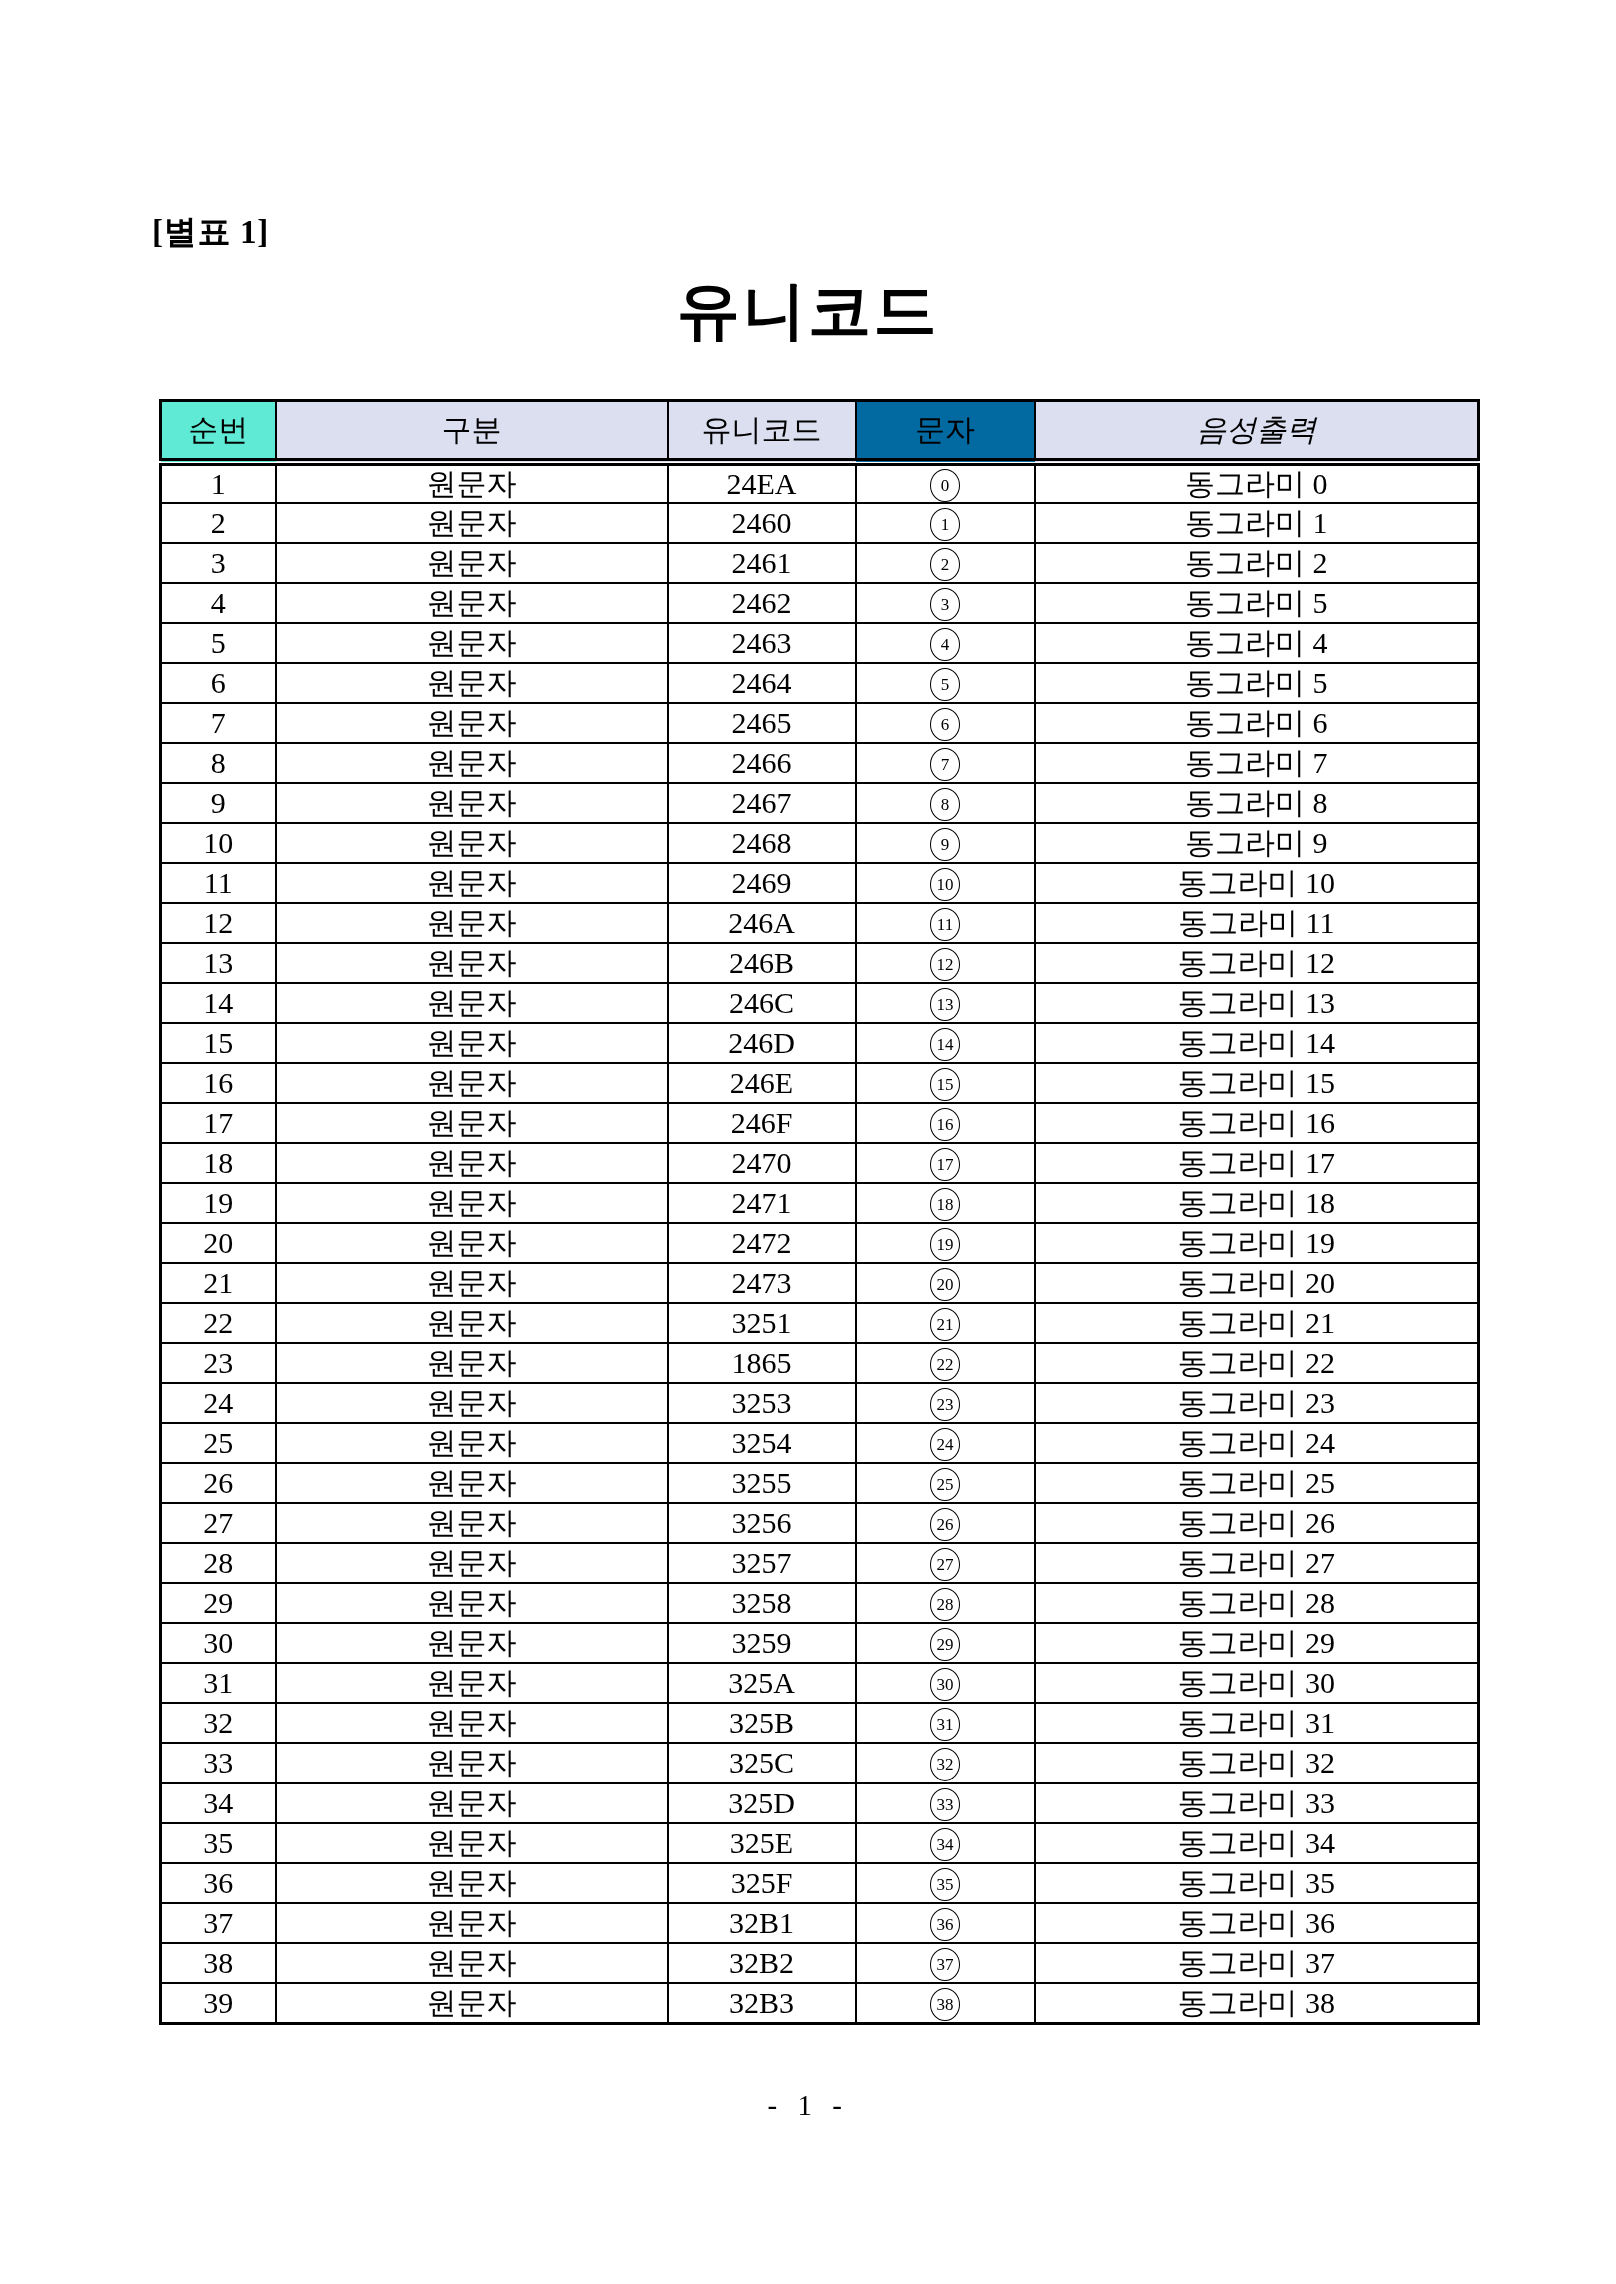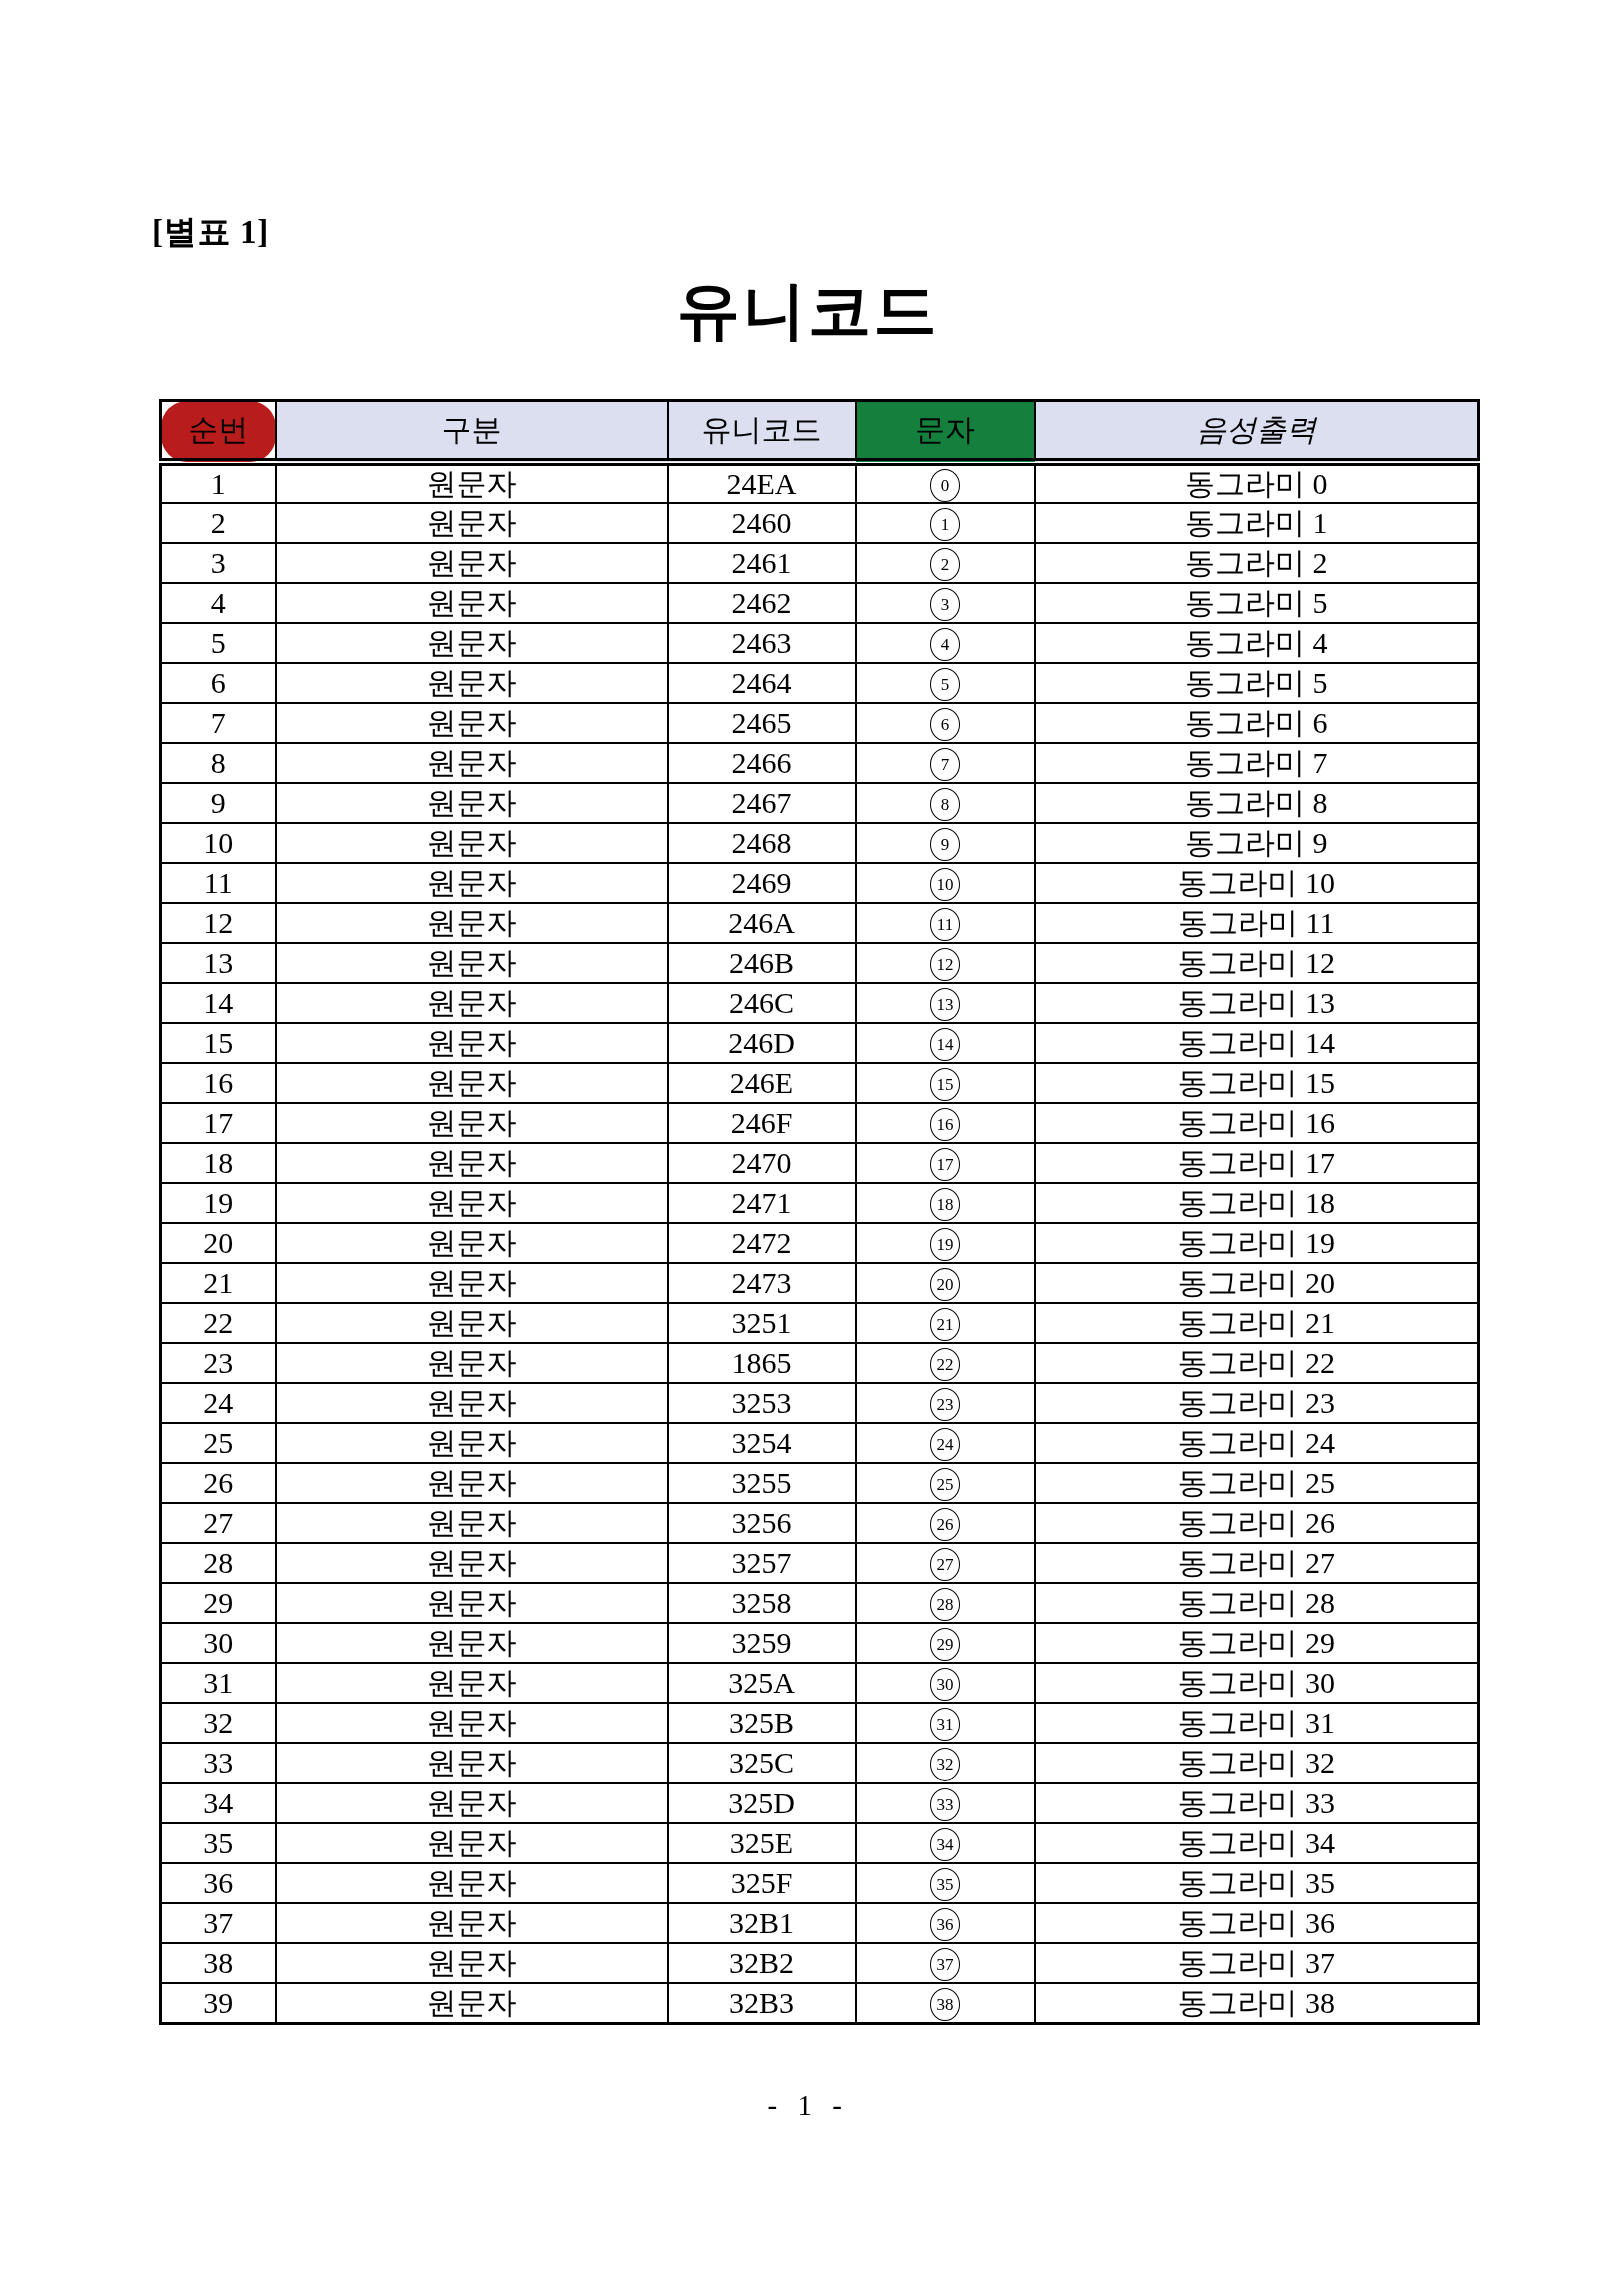--- a/index.html
+++ b/index.html
@@ -95,24 +95,24 @@
   <table class="unicode-table">
     <colgroup>
       <col style="width:115px">
       <col style="width:392px">
       <col style="width:188px">
       <col style="width:179px">
       <col style="width:444px">
     </colgroup>
     <thead>
       <tr>
-        <th style="background: #b91c1c; border-radius: 26px;">순번</th>
+        <th style="background: #5eead4;">순번</th>
         <th style="background: rgb(220, 223, 240);">구분</th>
         <th style="background: rgb(220, 223, 240);">유니코드</th>
-        <th style="background: #15803d; font-family: Liberation Serif, serif;">문자</th>
+        <th style="background: #0369a1; font-family: Liberation Serif, serif;">문자</th>
         <th style="background: rgb(220, 223, 240); font-style: italic;">음성출력</th>
       </tr>
     </thead>
     <tbody id="table-body">
         <tr>
           <td>1</td>
           <td>원문자</td>
           <td>24EA</td>
           <td><span class="circled-number">0</span></td>
           <td>동그라미 0</td>

